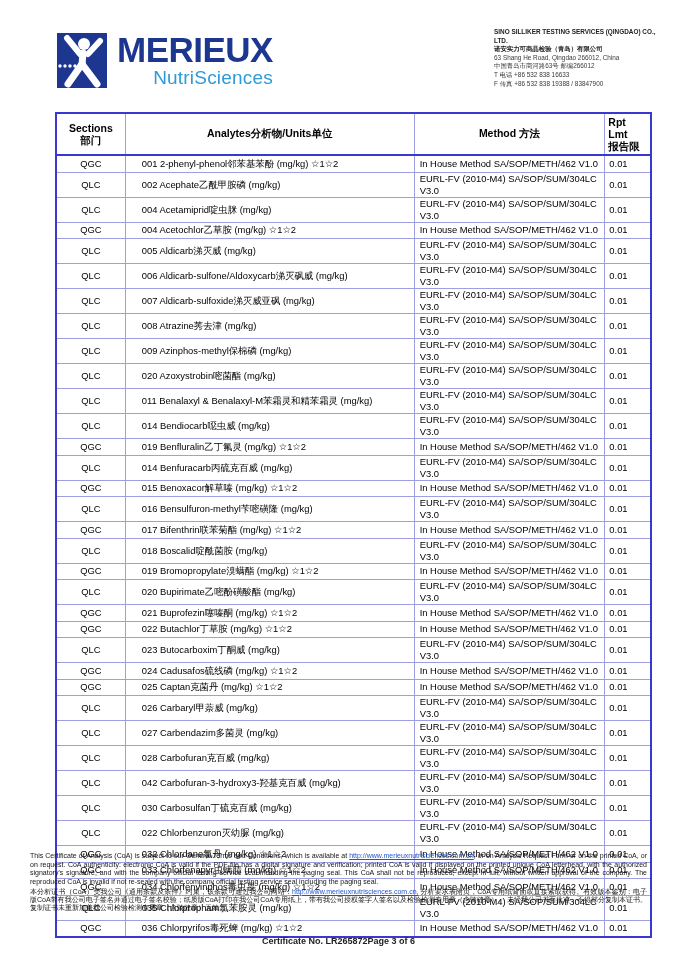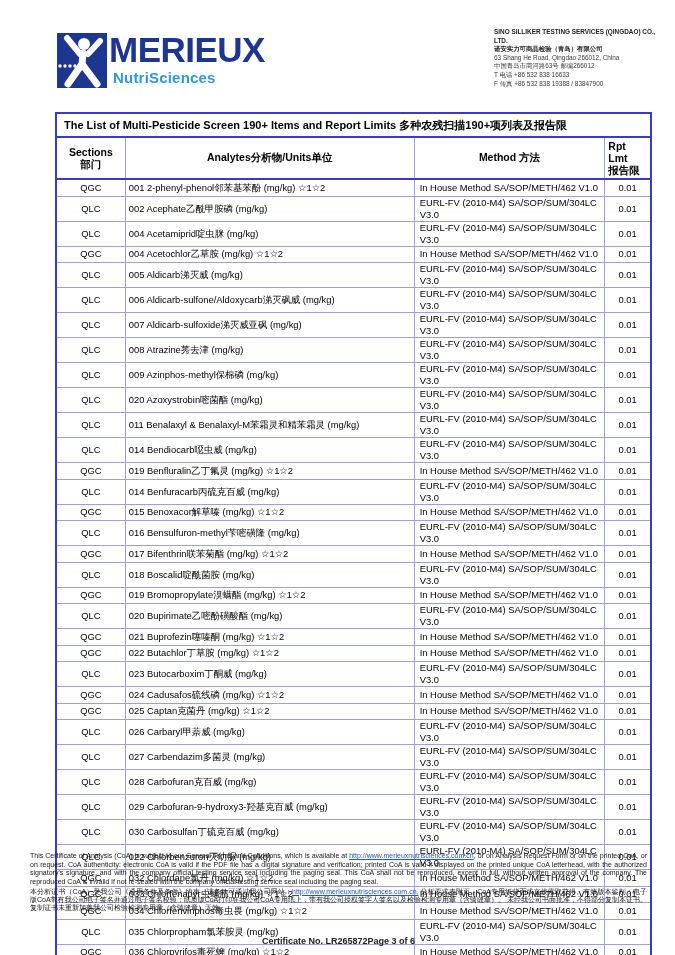--- a/index.html
+++ b/index.html
@@ -2,23 +2,23 @@
 <html><head>
 <meta charset="utf-8">
 <style>
   html,body{margin:0;padding:0;background:#9a9a9a;}
   .page{position:relative;width:675px;height:955px;margin:0 auto;background:#ffffff;
         font-family:"Liberation Sans",sans-serif;color:#000;overflow:hidden;}
 
   
   .logo{position:absolute;left:57px;top:33px;display:flex;align-items:flex-start;}
   .logo-mark{width:50px;height:55px;flex:0 0 auto;}
-  .logo-text{margin-left:2px;}
+  .logo-text{margin-left:10px;}
   .brand-top{font-size:35px;font-weight:bold;color:var(--brand-navy);line-height:33px;letter-spacing:-0.5px;}
-  .brand-bottom{font-size:15px;font-weight:bold;color:var(--brand-cyan);line-height:23px;margin-left:4px;letter-spacing:0.2px;}
+  .brand-bottom{font-size:19px;font-weight:normal;color:var(--brand-cyan);line-height:23px;margin-left:4px;letter-spacing:0.2px;text-align:right;}
 
   .company{position:absolute;left:494px;top:28px;width:170px;font-size:6.4px;line-height:8.6px;color:#3a3a3a;}
   .company .b{font-weight:bold;color:#222;}
 
   
   .doc-box{position:absolute;left:55px;top:112px;width:593px;border:2px solid var(--border-strong);background:#fff;}
   .doc-title{font-size:11px;font-weight:bold;padding:4px 7px 3px 7px;border-bottom:2px solid var(--border-strong);}
 
   table.rpt{width:100%;border-collapse:collapse;table-layout:fixed;}
   table.rpt th{font-size:10.5px;font-weight:bold;vertical-align:middle;padding:2px 3px;
@@ -29,23 +29,23 @@
   .th-method{text-align:center;margin-top:48px;}
   .th-rpt{text-align:left;}
   .th2{display:block;line-height:12px;}
 
   table.rpt td{font-size:9.4px;height:13.5px;line-height:12px;vertical-align:middle;
                border-left:1px solid var(--border-light);border-top:1px solid var(--border-light);
                overflow:hidden;word-break:break-all;}
   table.rpt td:first-child{border-left:none;}
   table.rpt tbody tr:first-child td{border-top:none;}
   td.c-section{text-align:center;}
-  td.c-analyte{padding:0 3px;text-align:left;}
+  td.c-analyte{padding:0 16px;text-align:left;}
   td.c-method{padding:0 5px;text-align:left;margin-left:14px;}
-  td.c-limit{padding:0 4px;text-align:center;}
+  td.c-limit{padding:0 4px;text-align:left;}
 
   
   .footer{position:absolute;left:30px;top:852px;width:617px;}
   .foot-en{margin:0;font-size:7px;line-height:8.7px;text-align:justify;color:#151515;}
   .foot-cn{margin:1px 0 0 0;font-size:7px;line-height:7.9px;text-align:justify;color:#151515;}
   .link{color:var(--link-blue);text-decoration:underline;cursor:pointer;}
   .cert-line{display:flex;justify-content:center;margin-top:24px;font-size:9px;color:#222;font-weight:bold;}
 </style>
 </head>
 <body>
@@ -77,21 +77,20 @@
   <div class="company">
     <div class="b">SINO SILLIKER TESTING SERVICES (QINGDAO) CO., LTD.</div>
     <div class="b">诺安实力可商品检验（青岛）有限公司</div>
     <div>63 Shang He Road, Qingdao 266012, China</div>
     <div>中国青岛市商河路63号 邮编266012</div>
     <div>T 电话 +86 532 838 16633</div>
     <div>F 传真 +86 532 838 19388 / 83847900</div>
   </div>
 
   <div class="doc-box">
-    <div class="doc-title">The List of Multi-Pesticide Screen 190+ Items  and Report Limits  多种农残扫描190+项列表及报告限</div>
     <table class="rpt">
       <colgroup>
         <col style="width:68px">
           <col style="width:288px">
           <col style="width:190px">
           <col style="width:45px">
       </colgroup>
       <thead>
         <tr>
           <th class="th-sections">
@@ -270,21 +269,21 @@
             <td class="c-limit">0.01</td>
           </tr>
           <tr>
             <td class="c-section">QLC</td>
             <td class="c-analyte">028 Carbofuran克百威 (mg/kg)</td>
             <td class="c-method">EURL-FV (2010-M4) SA/SOP/SUM/304LC V3.0</td>
             <td class="c-limit">0.01</td>
           </tr>
           <tr>
             <td class="c-section">QLC</td>
-            <td class="c-analyte">029 Carbofuran-9-hydroxy3-羟基克百威 (mg/kg)</td>
+            <td class="c-analyte">042 Carbofuran-3-hydroxy3-羟基克百威 (mg/kg)</td>
             <td class="c-method">EURL-FV (2010-M4) SA/SOP/SUM/304LC V3.0</td>
             <td class="c-limit">0.01</td>
           </tr>
           <tr>
             <td class="c-section">QLC</td>
             <td class="c-analyte">030 Carbosulfan丁硫克百威 (mg/kg)</td>
             <td class="c-method">EURL-FV (2010-M4) SA/SOP/SUM/304LC V3.0</td>
             <td class="c-limit">0.01</td>
           </tr>
           <tr>

